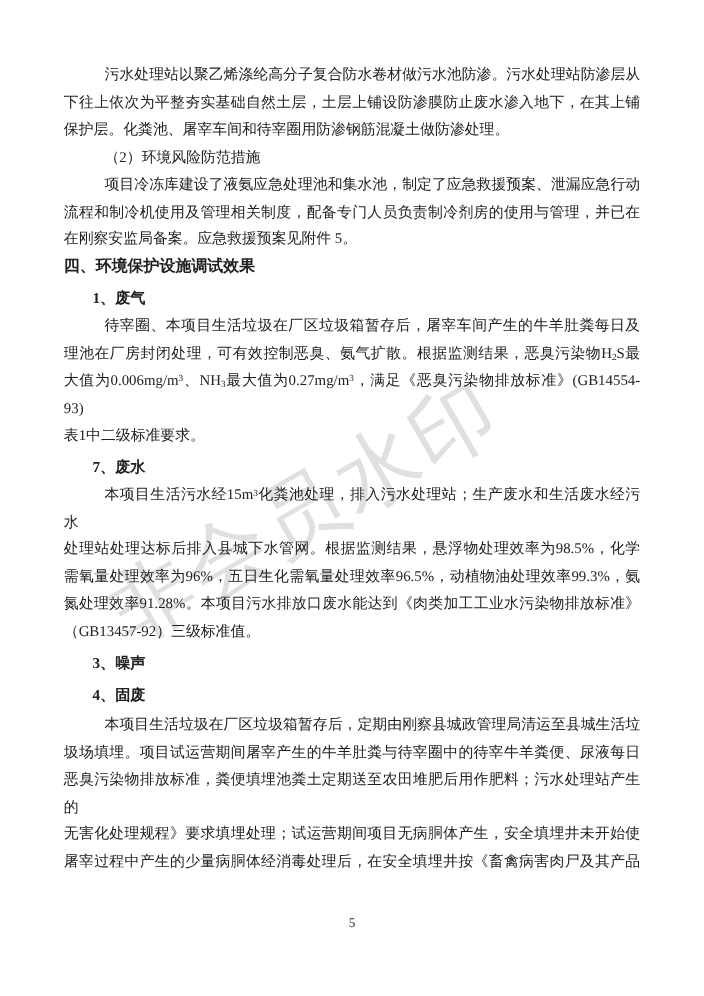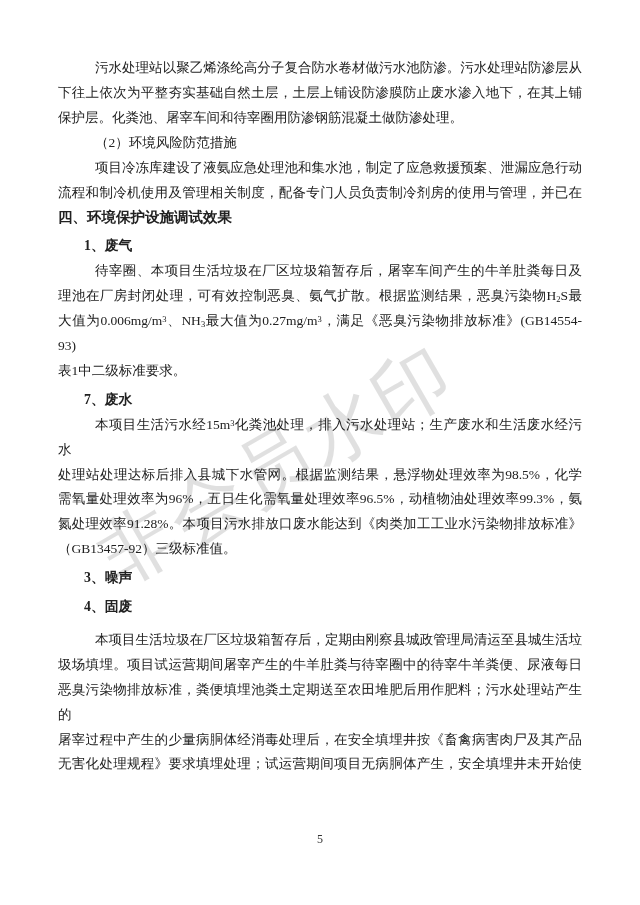--- a/index.html
+++ b/index.html
@@ -25,21 +25,21 @@
     transform: rotate(-30deg);
     transform-origin: center;
     pointer-events: none;
     user-select: none;
     z-index: 0;
   }
   .content { position: relative; z-index: 1; }
   .blk { margin: 0; }
   .blk.h1 { font-weight: bold; font-size: 14.5px; }
   .blk.h2 { margin-top: 4px; font-weight: bold; font-size: 13.8px; margin-left: 26px; }
-  .blk.spaced { margin-top: 8px; }
+  .blk.spaced { margin-top: 2px; }
   .line {
     font-size: 13.5px;
     line-height: 24.9px;
     text-align: justify;
     text-align-last: justify;
     text-justify: inter-character;
   }
   .blk.h1 .line, .blk.h2 .line { font-size: inherit; }
   .line.lastline { text-align-last: left; }
   .line.indent { text-indent: 37px; }
@@ -66,20 +66,21 @@
         <div class="line indent"><span>污水处理站以聚乙烯涤纶高分子复合防水卷材做污水池防渗。污水处理站防渗层从</span></div>
         <div class="line"><span>下往上依次为平整夯实基础自然土层，土层上铺设防渗膜防止废水渗入地下，在其上铺</span></div>
         <div class="line lastline"><span>保护层。化粪池、屠宰车间和待宰圈用防渗钢筋混凝土做防渗处理。</span></div>
       </div>
       <div class="blk p">
         <div class="line indent lastline"><span>（2）环境风险防范措施</span></div>
       </div>
       <div class="blk p">
         <div class="line indent"><span>项目冷冻库建设了液氨应急处理池和集水池，制定了应急救援预案、泄漏应急行动</span></div>
         <div class="line"><span>流程和制冷机使用及管理相关制度，配备专门人员负责制冷剂房的使用与管理，并已在</span></div>
+        <div class="line lastline"><span>在刚察安监局备案。应急救援预案见附件 5。</span></div>
       </div>
       <div class="blk h1">
         <div class="line lastline"><span>四、环境保护设施调试效果</span></div>
       </div>
       <div class="blk h2">
         <div class="line lastline"><span>1、废气</span></div>
       </div>
       <div class="blk p">
         <div class="line indent"><span>待宰圈、本项目生活垃圾在厂区垃圾箱暂存后，屠宰车间产生的牛羊肚粪每日及</span></div>
         <div class="line"><span>理池在厂房封闭处理，可有效控制恶臭、氨气扩散。根据监测结果，恶臭污染物H</span><sub>2</sub><span>S最</span></div>
@@ -99,18 +100,18 @@
       <div class="blk h2">
         <div class="line lastline"><span>3、噪声</span></div>
       </div>
       <div class="blk h2">
         <div class="line lastline"><span>4、固废</span></div>
       </div>
       <div class="blk p spaced">
         <div class="line indent"><span>本项目生活垃圾在厂区垃圾箱暂存后，定期由刚察县城政管理局清运至县城生活垃</span></div>
         <div class="line"><span>圾场填埋。项目试运营期间屠宰产生的牛羊肚粪与待宰圈中的待宰牛羊粪便、尿液每日</span></div>
         <div class="line"><span>恶臭污染物排放标准，粪便填埋池粪土定期送至农田堆肥后用作肥料；污水处理站产生的</span></div>
+        <div class="line"><span>无害化处理规程》要求填埋处理；试运营期间项目无病胴体产生，安全填埋井未开始使</span></div>
         <div class="line"><span>屠宰过程中产生的少量病胴体经消毒处理后，在安全填埋井按《畜禽病害肉尸及其产品</span></div>
-        <div class="line"><span>无害化处理规程》要求填埋处理；试运营期间项目无病胴体产生，安全填埋井未开始使</span></div>
       </div>
     </div>
   <div class="footer">5</div>
 </div>
 
 </body></html>

